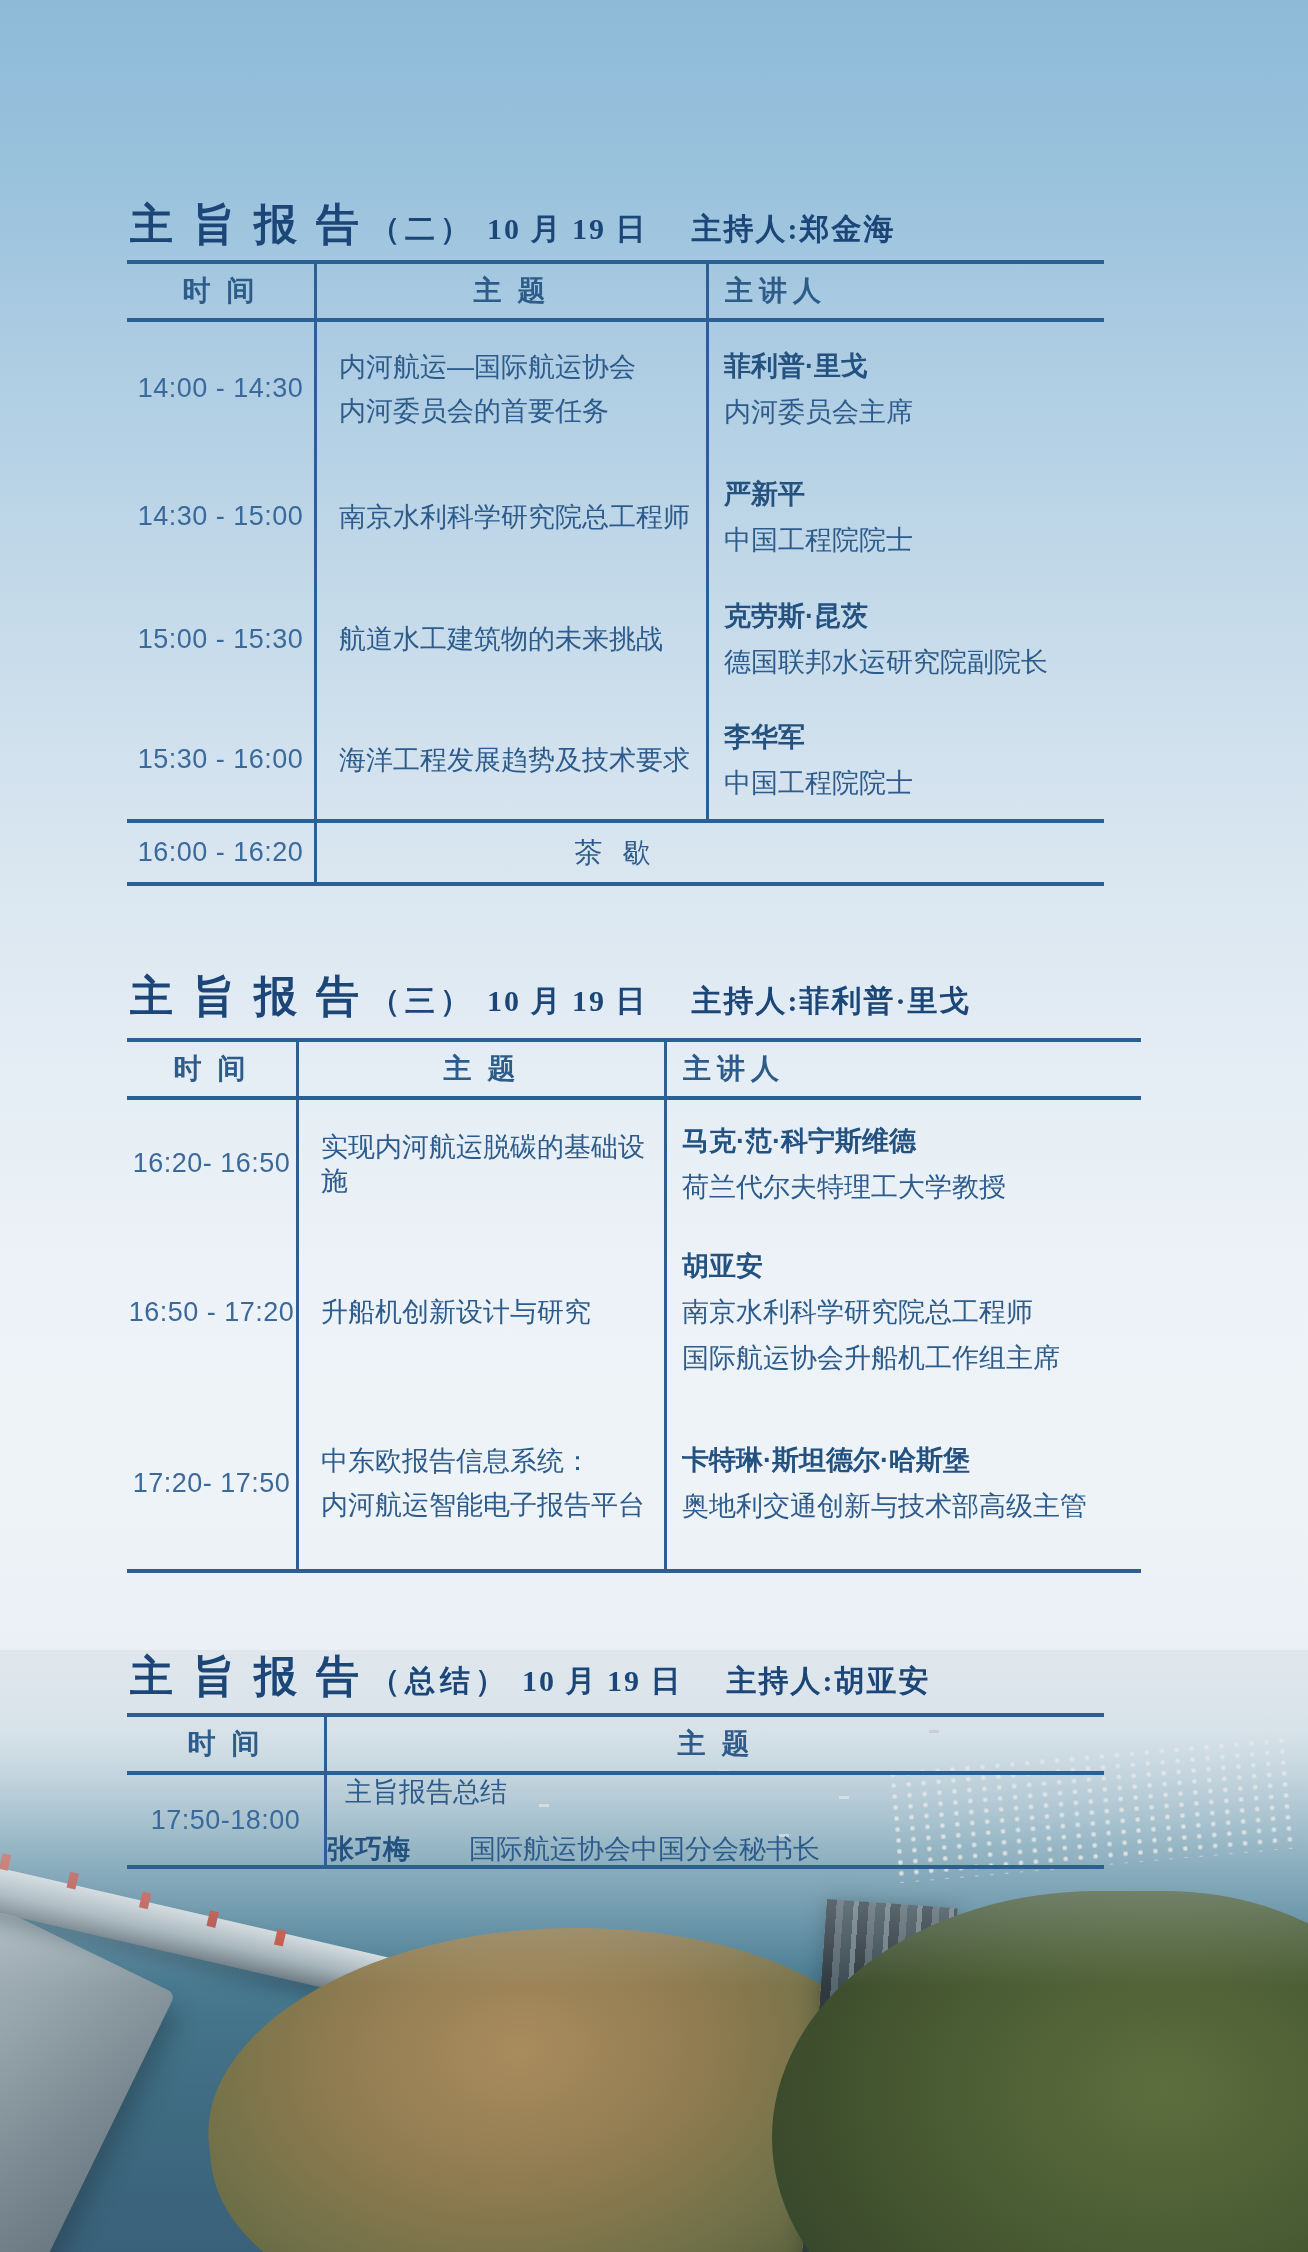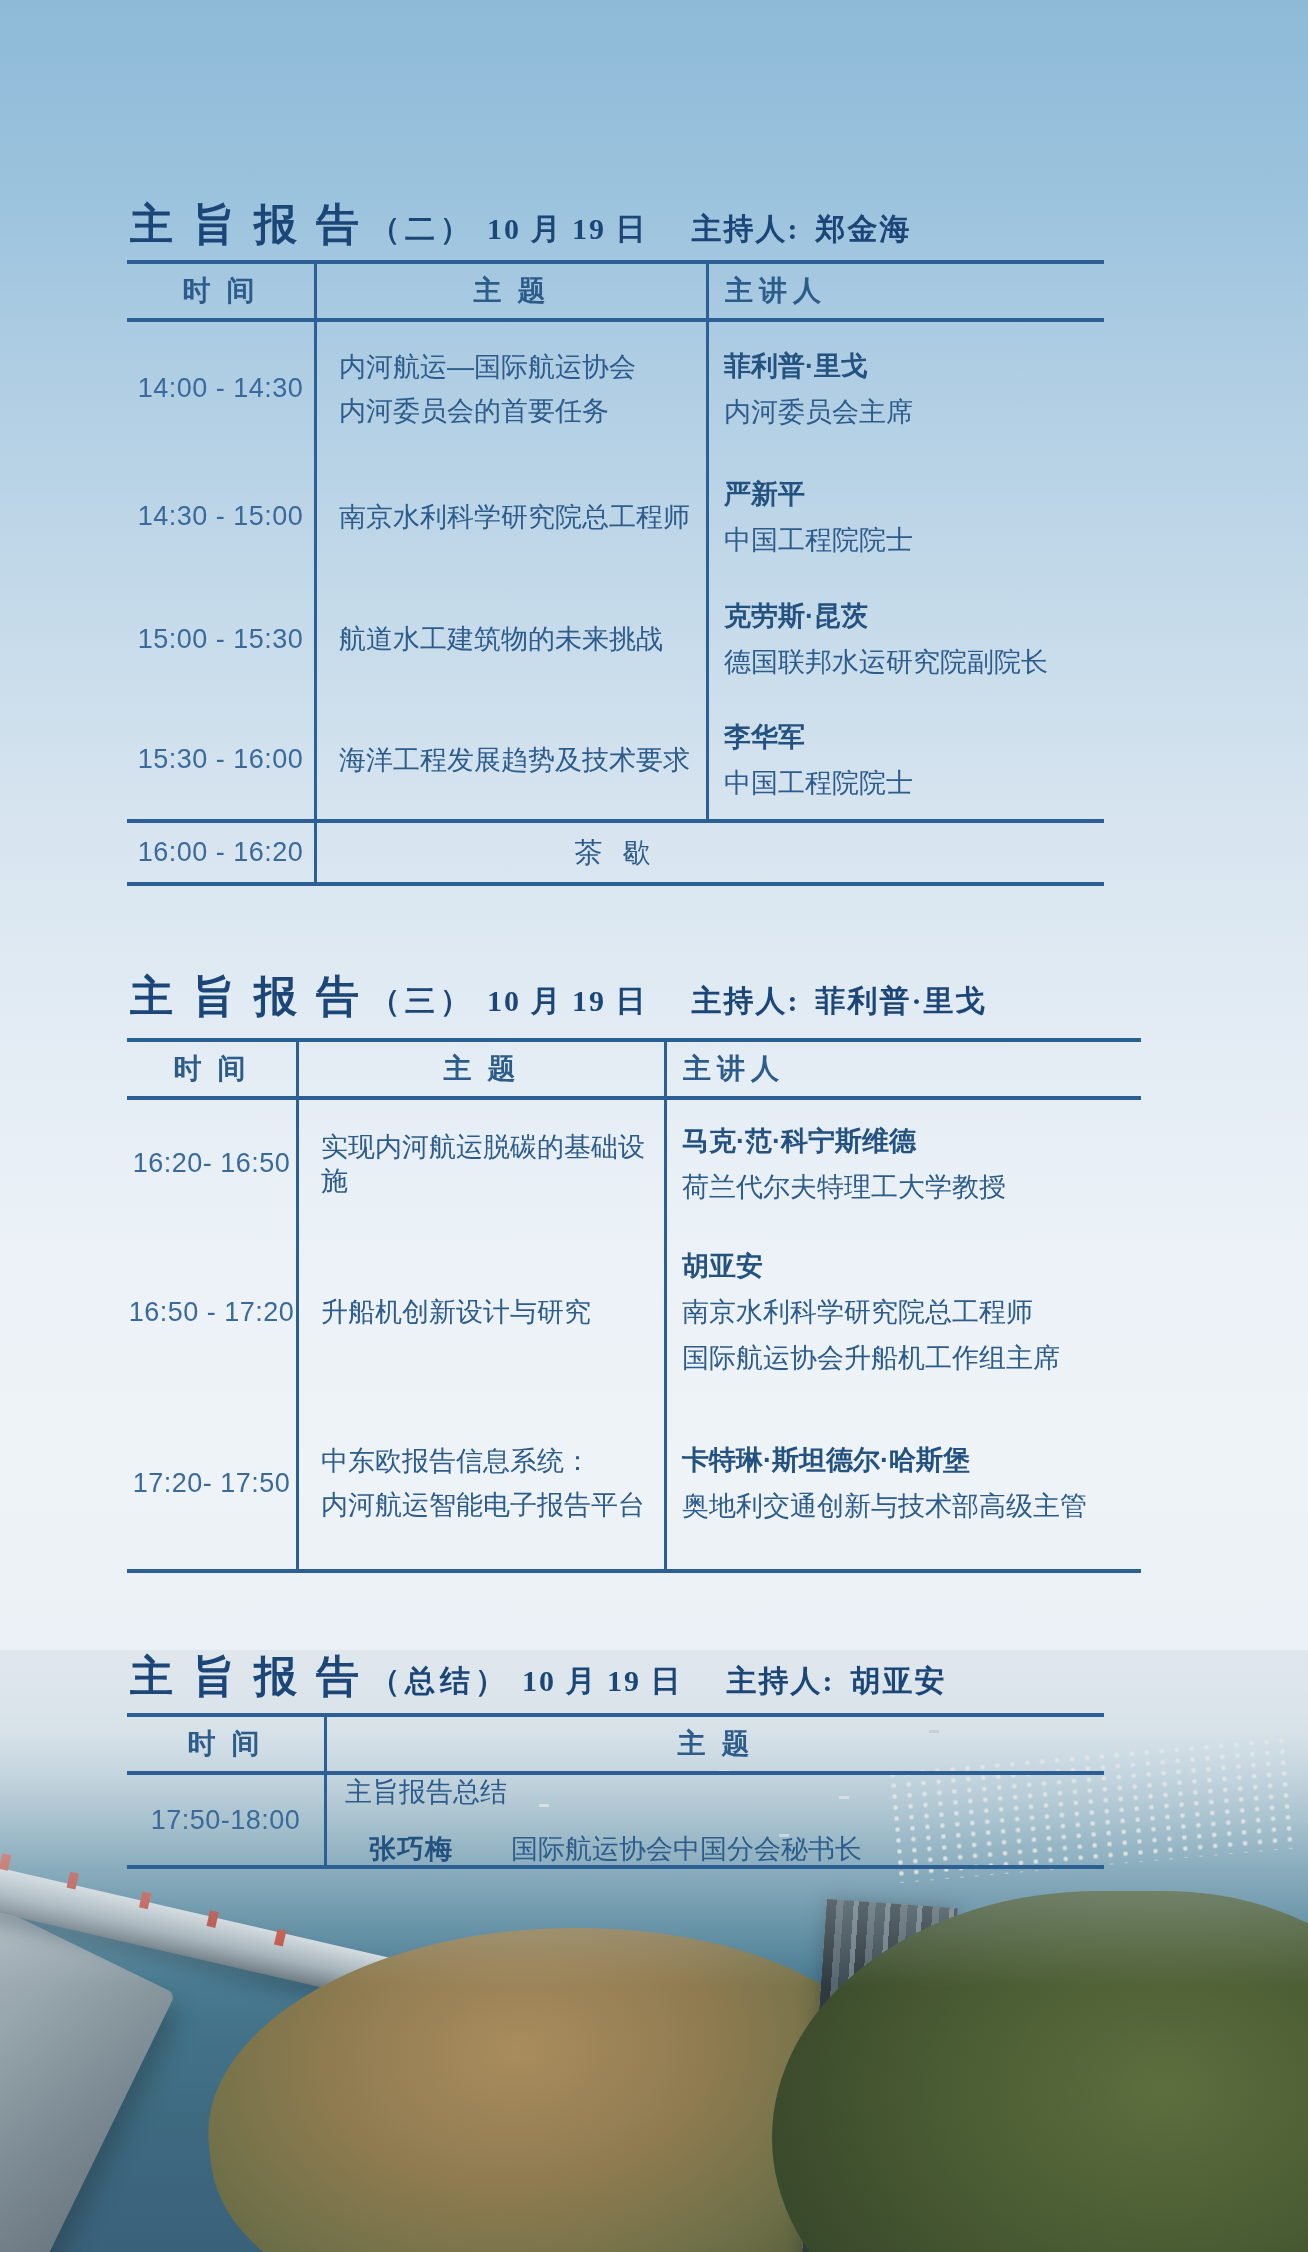--- a/index.html
+++ b/index.html
@@ -41,21 +41,21 @@
       box-shadow:120px 26px 0 #cdd2cf,60px 64px 0 #c4cac8,210px -40px 0 #37424a,-180px 34px 0 #d2d6d2;}
   .ph-haze{position:absolute;inset:0;background:linear-gradient(180deg,
       #dfe7ed 0%,rgba(223,231,237,.85) 14%,rgba(214,226,233,.45) 32%,rgba(214,226,233,0) 56%);}
   
   .title{position:absolute;left:130px;display:flex;align-items:baseline;white-space:nowrap;
       color:#1b4677;font-family:Liberation Serif, serif;font-weight:700;z-index:5;}
   .t-main{font-size:43px;letter-spacing:19px;}
   .t-paren{font-size:30px;letter-spacing:5px;margin-left:-8px;}
   .t-date{font-size:30px;margin-left:12px;letter-spacing:2px;}
   .t-hostl{font-size:30px;margin-left:44px;letter-spacing:2px;}
-  .t-host{font-size:30px;letter-spacing:2px;margin-left:16px;}
+  .t-host{font-size:30px;letter-spacing:2px;}
   
   .tbl{position:absolute;left:127px;z-index:5;border-bottom:4px solid #2c5f93;color:#2d5c8c;}
   .t1,.t3{width:977px;} .t2{width:1014px;}
   .thead{display:flex;height:62px;box-sizing:border-box;
       border-top:4px solid #2c5f93;border-bottom:4px solid #2c5f93;}
   .r{display:flex;}
   .cell{box-sizing:border-box;display:flex;flex-direction:column;justify-content:center;}
   .c1{border-right:3px solid #2c5f93;align-items:center;}
   .t1 .c1{width:190px;} .t1 .c2{width:392px;} .t1 .c3{flex:1;}
   .t2 .c1{width:172px;} .t2 .c2{width:368px;} .t2 .c3{flex:1;}
@@ -71,21 +71,21 @@
   .aff{color:#2d5c8c;}
   .breakrow{position:relative;height:63px;box-sizing:border-box;border-top:4px solid #2c5f93;}
   .breakrow .bc1{position:absolute;left:0;top:0;bottom:0;width:190px;box-sizing:border-box;
       border-right:3px solid #2c5f93;display:flex;align-items:center;justify-content:center;}
   .break-label{position:absolute;inset:0;display:flex;align-items:center;justify-content:center;
       font-size:28px;letter-spacing:6px;color:#2d5c8c;}
   
   .sumrow{display:flex;height:90px;box-sizing:border-box;}
   .sum-topic{flex:1;box-sizing:border-box;display:flex;flex-direction:column;justify-content:center;gap:8px;}
   .sum-l1{padding-left:18px;font-size:27px;line-height:32px;}
-  .sum-l2{display:flex;align-items:baseline;padding-left:42px;font-size:27px;line-height:32px;}
+  .sum-l2{display:flex;align-items:baseline;font-size:27px;line-height:32px;}
   .sum-l2 .name{letter-spacing:1px;}
   .sum-aff{margin-left:58px;margin-top:17px;}
   .s1{top:176px;} .tb1{top:260px;}
   .s2{top:948px;} .tb2{top:1038px;}
   .s3{top:1628px;} .tb3{top:1713px;}
 </style>
 </head>
 <body>
 
 <div class="page">

